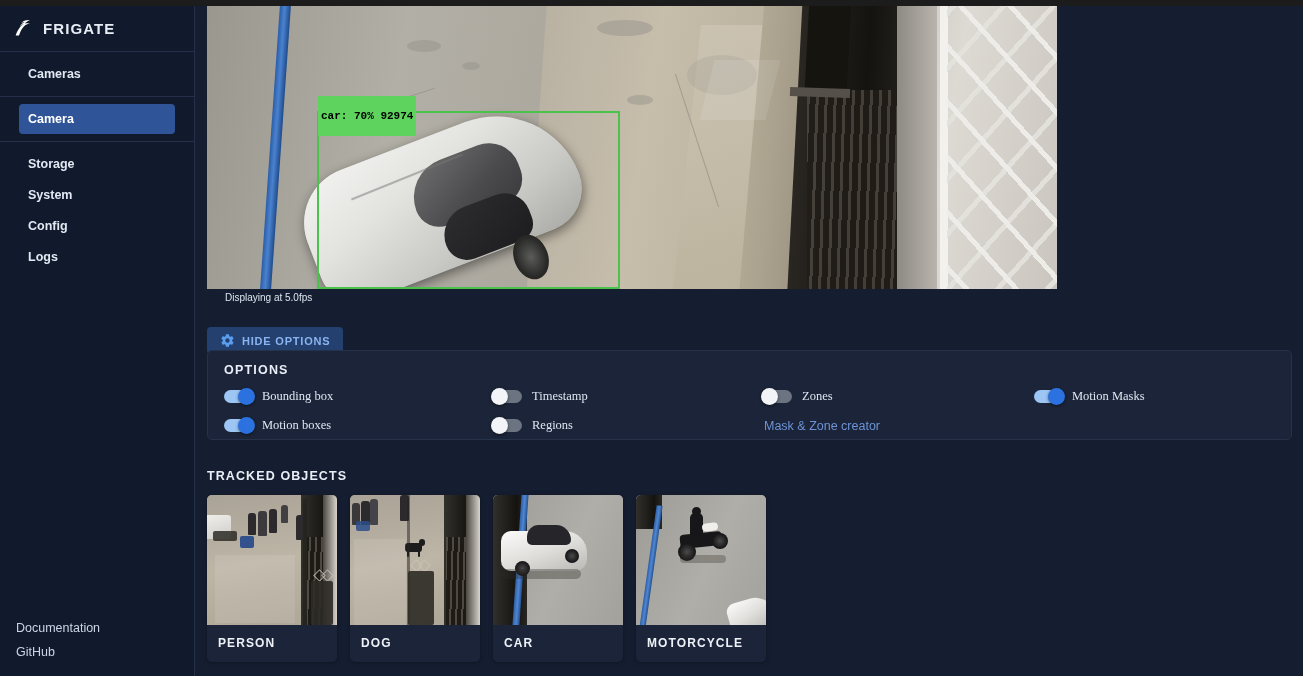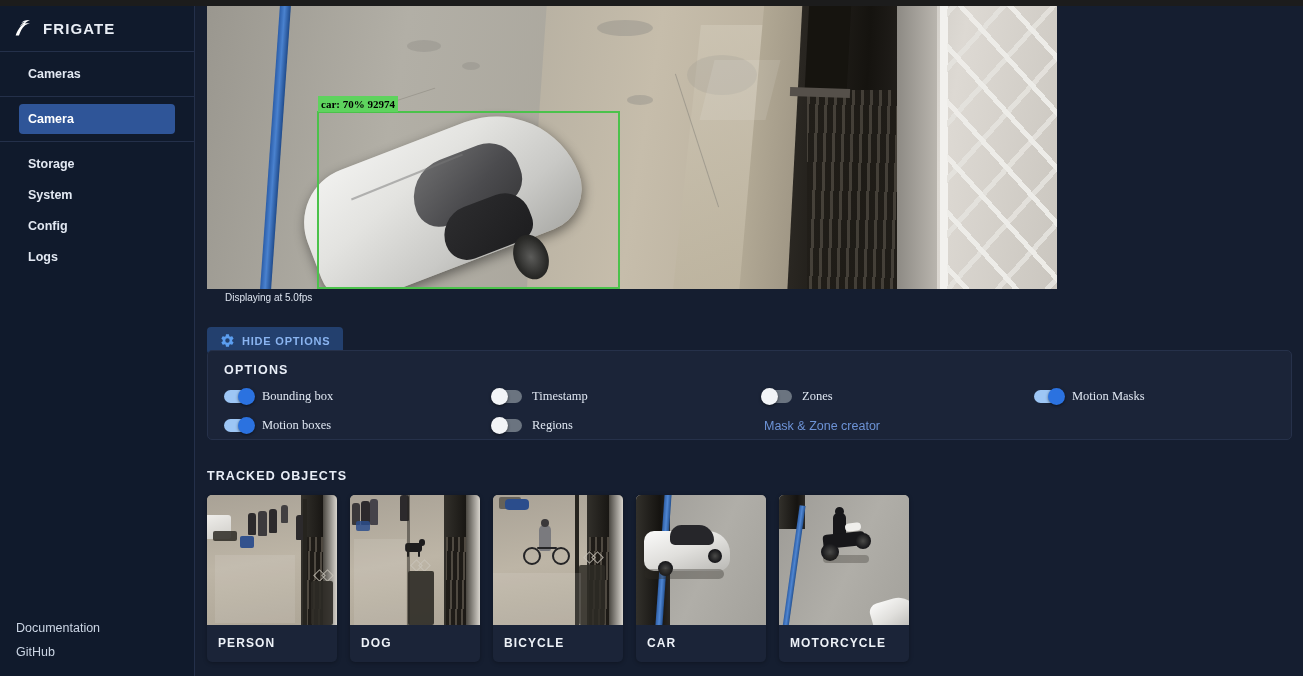--- a/index.html
+++ b/index.html
@@ -243,25 +243,25 @@
     left: 110px; top: 111px;
     width: 303px; height: 178px;
     border: 2px solid #4bc24b;
     box-sizing: border-box;
   }
   .bbox-label {
     position: absolute;
     left: -1px; top: -17px;
     background: #5ed35e;
     color: #000;
-    font-family: Liberation Serif, serif;
+    font-family: Liberation Mono, monospace;
     font-size: 11px;
     font-weight: 700;
     line-height: 16px;
-    padding: 0 3px;
+    padding: 12px 3px;
     white-space: nowrap;
   }
 
   .fps-text {
     position: absolute;
     left: 18px; top: 292px;
     color: #dde4ef;
     font-size: 10px;
   }
 
@@ -659,41 +659,20 @@
           <div class="t-dog" style="left:68px;top:55px;width:2px;height:7px;"></div>
           <div class="t-gate" style="left:57px;top:0px;width:3px;height:130px;opacity:.5;"></div>
           <div class="t-diamond" style="left:62px;top:66px;"></div>
           <div class="t-diamond" style="left:70px;top:66px;"></div>
           <div class="t-shadow" style="left:58px;top:76px;width:26px;height:54px;opacity:.9;"></div>
           <div class="t-sun" style="left:4px;top:44px;width:52px;height:86px;"></div>
         </div>
         <div class="card-label">DOG</div>
       </div>
 
-      <div class="card">
-        <div class="card-thumb">
-          <div class="t-ground"></div>
-          <div class="t-alley"></div>
-          <div class="t-bars"></div>
-          <div class="t-wall"></div>
-          <div class="t-shadow" style="left:6px;top:2px;width:22px;height:12px;opacity:.55;"></div>
-          <div class="t-moto" style="left:12px;top:4px;width:24px;height:11px;background:#2b4d8c;"></div>
-          <div class="t-person" style="left:46px;top:30px;width:12px;height:26px;background:#7a7a7e;border-radius:5px 5px 2px 2px;"></div>
-          <div class="t-person" style="left:48px;top:24px;width:8px;height:8px;background:#3a383a;border-radius:50%;"></div>
-          <div class="t-bike-wheel" style="left:30px;top:52px;width:18px;height:18px;"></div>
-          <div class="t-bike-wheel" style="left:59px;top:52px;width:18px;height:18px;"></div>
-          <div class="t-moto" style="left:44px;top:52px;width:20px;height:2px;background:#242426;"></div>
-          <div class="t-gate" style="left:82px;top:0px;width:4px;height:130px;"></div>
-          <div class="t-diamond" style="left:92px;top:58px;"></div>
-          <div class="t-diamond" style="left:100px;top:58px;"></div>
-          <div class="t-shadow" style="left:86px;top:70px;width:26px;height:60px;opacity:.85;"></div>
-          <div class="t-sun" style="left:0px;top:78px;width:88px;height:52px;"></div>
-        </div>
-        <div class="card-label">BICYCLE</div>
-      </div>
 
       <div class="card">
         <div class="card-thumb">
           <div class="t-street"></div>
           <div class="t-alley" style="left:0;right:auto;width:34px;"></div>
           <div class="t-pole" style="left:24px;top:-6px;width:7px;height:142px;transform:rotate(4deg);"></div>
           <div class="t-car-w" style="left:8px;top:36px;width:86px;height:40px;"></div>
           <div class="t-moto" style="left:34px;top:30px;width:44px;height:20px;background:#26262a;border-radius:14px 18px 6px 6px;"></div>
           <div class="t-wheel" style="left:22px;top:66px;width:15px;height:15px;"></div>
           <div class="t-wheel" style="left:72px;top:54px;width:14px;height:14px;"></div>

